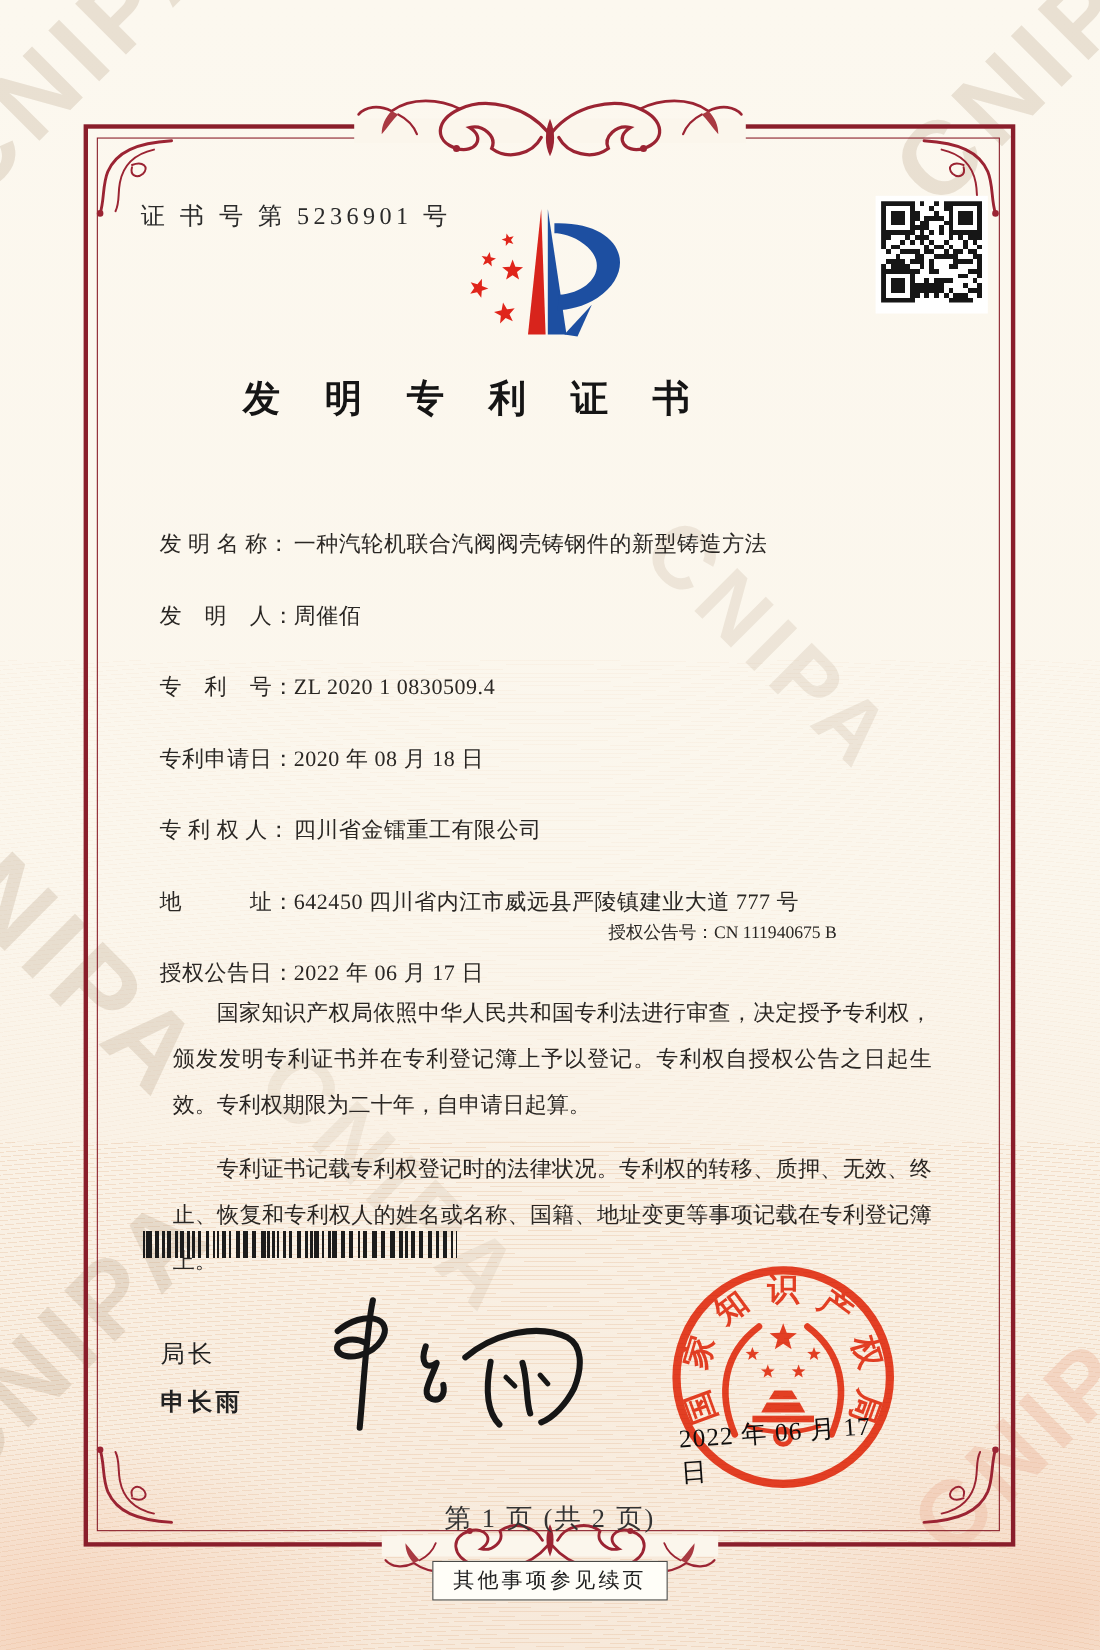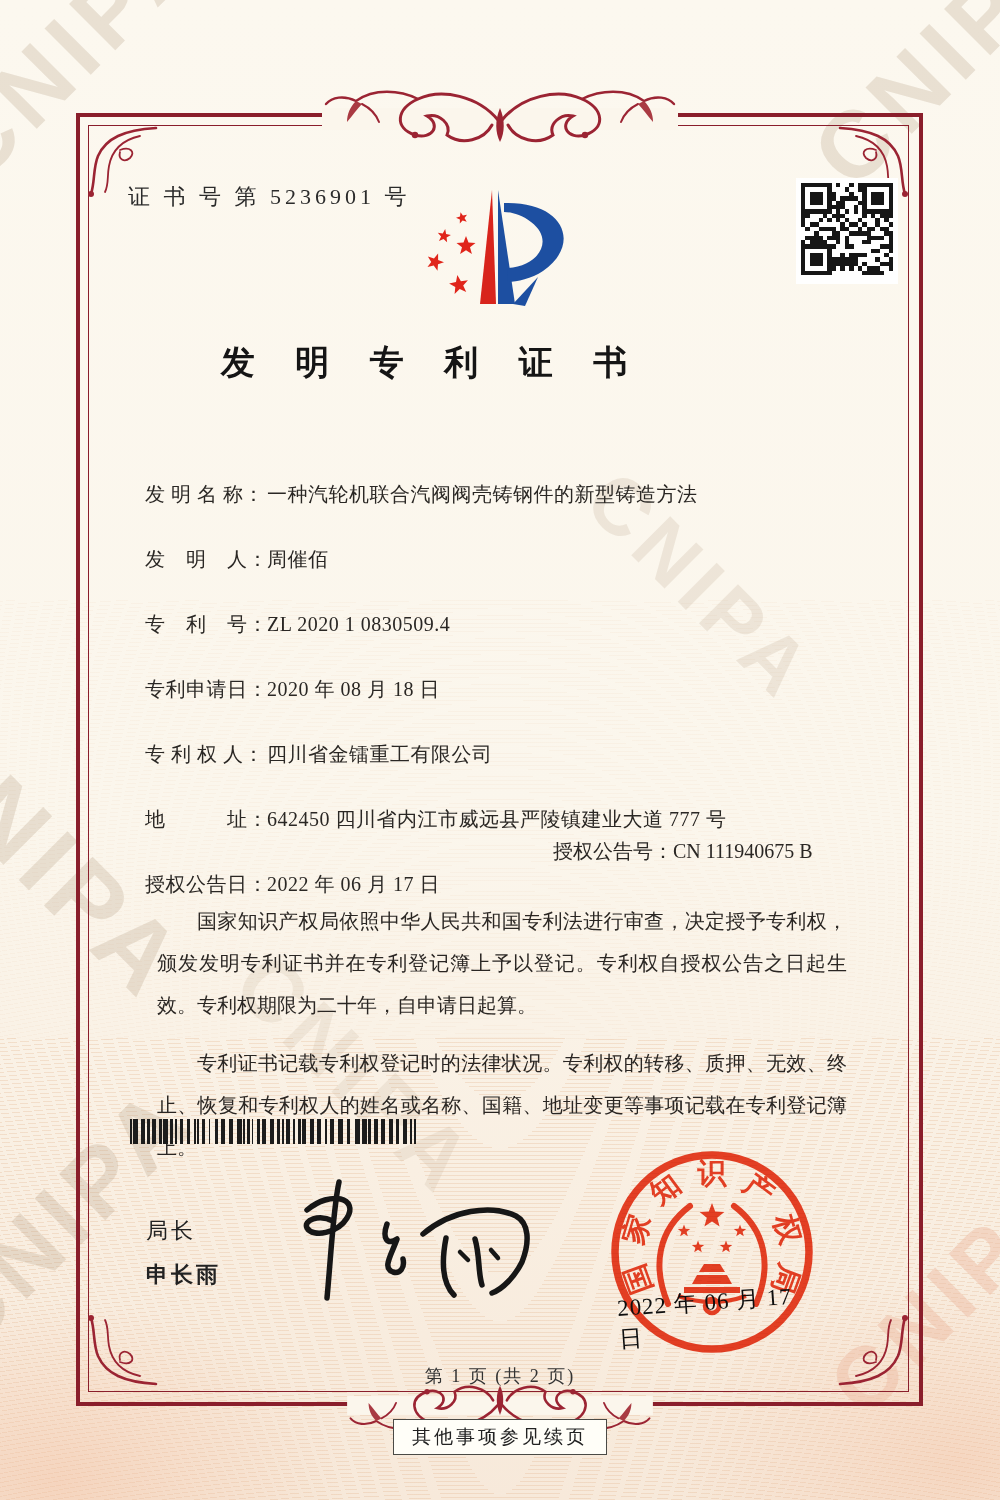--- a/index.html
+++ b/index.html
@@ -25,28 +25,28 @@
   .frame-outer{position:absolute;left:76px;top:113px;width:839px;height:1285px;
                border:4.5px solid #8a1e2b;}
   .frame-inner{position:absolute;left:88px;top:125px;width:819px;height:1265px;
                border:1.5px solid #8a1e2b;}
   
   .cert-no{position:absolute;left:128px;top:182px;font-size:22px;letter-spacing:4px;color:#2b2b2b;}
   .title{position:absolute;left:0;top:324px;width:864px;text-align:center;
          font-size:34px;font-weight:bold;letter-spacing:16px;color:#151515;margin-top:16px;}
   .field{position:absolute;left:145px;font-size:20px;color:#2a2724;white-space:nowrap;letter-spacing:.5px;}
   .field .lbl{display:inline-block;width:122px;margin-top:33px;}
-  .grant-no{position:absolute;left:553px;font-size:20px;color:#2a2724;white-space:nowrap;text-align:right;}
+  .grant-no{position:absolute;left:553px;font-size:16px;color:#2a2724;white-space:nowrap;text-align:right;}
   .bodytext{position:absolute;left:141px;top:884px;width:722px;font-size:20px;
             line-height:2.1;color:#2a2623;text-align:justify;}
   .bodytext p{margin:16px;text-indent:2em;}
   .director-label{position:absolute;left:146px;top:1216px;font-size:22px;letter-spacing:3px;color:#222;font-family:Liberation Serif, serif;}
   .director-name{position:absolute;left:146px;top:1260px;font-size:22px;letter-spacing:3px;color:#222;font-weight:bold;}
   .page-info{position:absolute;left:0;top:1364px;width:1000px;text-align:center;
-             font-size:18px;letter-spacing:2px;color:#333;}
+             font-size:24px;letter-spacing:2px;color:#333;}
   .cont-box{position:absolute;left:50%;top:1419px;transform:translateX(-50%);
             background:#fffef8;border:1.5px solid #4a4a46;padding:4px 18px;
             font-size:19px;letter-spacing:3px;color:#222;}
   .seal-date{position:absolute;left:618px;top:1286px;width:200px;font-size:23px;
              letter-spacing:1px;color:#0e0e0e;transform:rotate(-4deg);z-index:7;}
   .seal-svg{position:absolute;left:606px;top:1146px;z-index:6;mix-blend-mode:multiply;opacity:.95;}
   .sig-svg{position:absolute;left:283px;top:1176px;z-index:5;}
   .qr{position:absolute;left:796px;top:178px;background:#fff;padding:5px;}
   .barcode{position:absolute;left:130px;top:1119px;}
   .ornament{position:absolute;pointer-events:none;}

